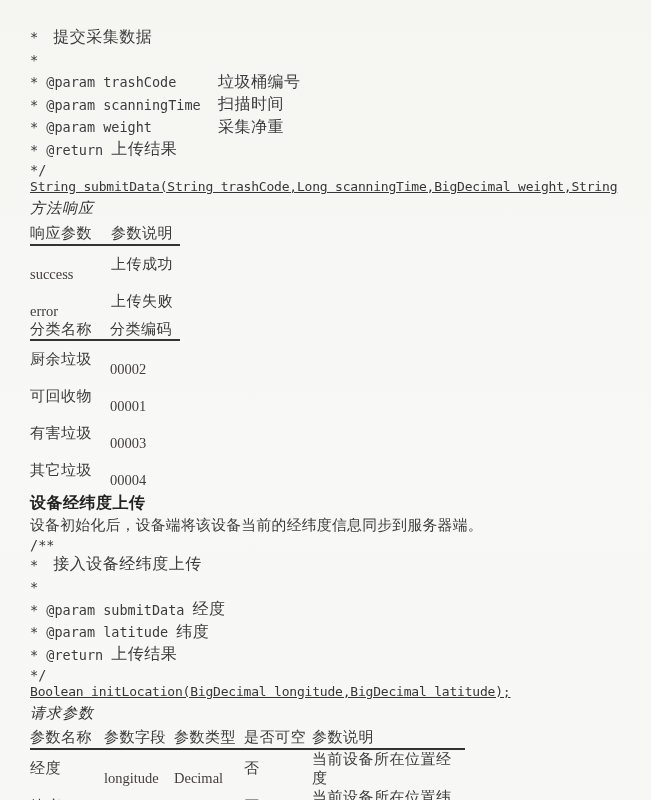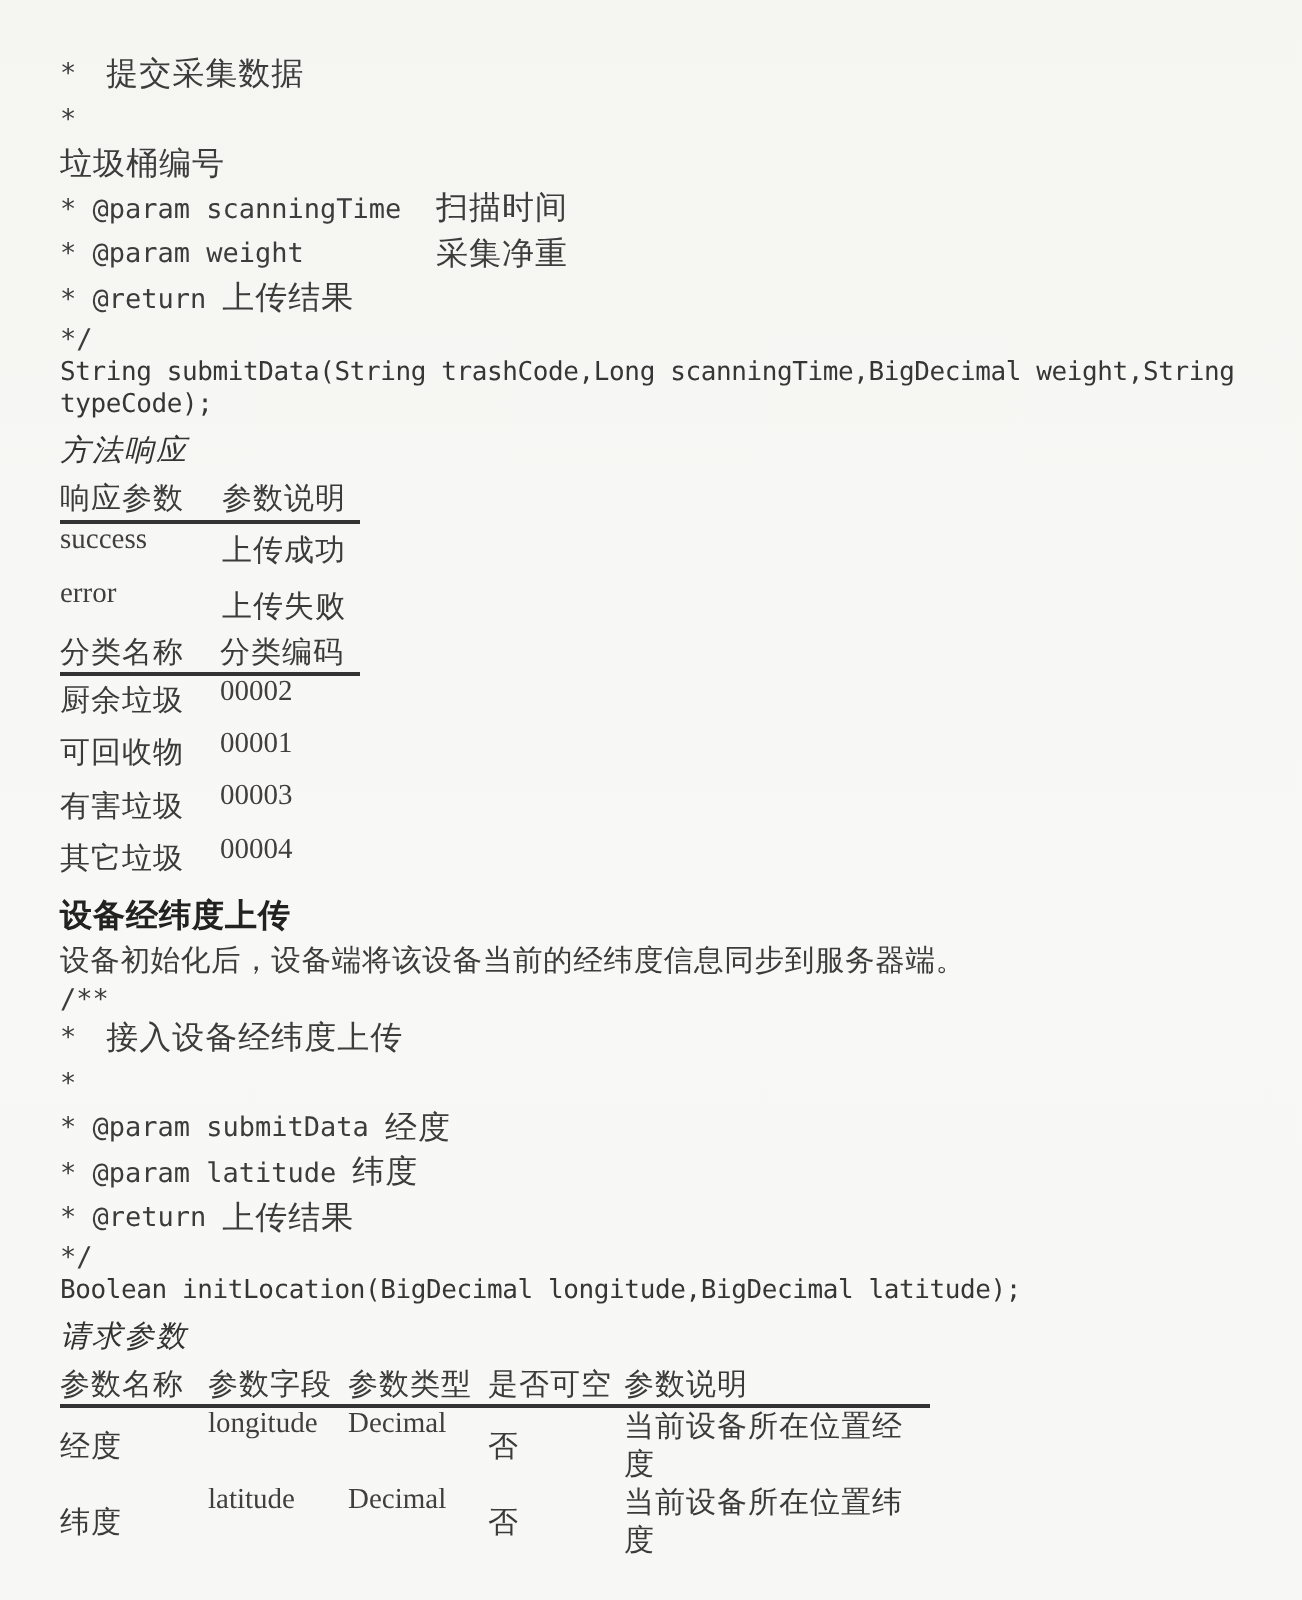--- a/index.html
+++ b/index.html
@@ -44,20 +44,21 @@
   }
   .sigline {
     height: 16.5px;
     display: flex;
     align-items: center;
     font-family: "DejaVu Sans Mono", monospace;
     font-size: 13px;
     letter-spacing: -0.2px;
     color: #363636;
     white-space: pre;
+    text-decoration: underline;
   }
   
   .h-italic {
     height: 24px;
     margin-top: 2px;
     display: flex;
     align-items: center;
     font-style: italic;
     font-size: 15px;
     letter-spacing: 1px;
@@ -89,21 +90,21 @@
     vertical-align: middle;
     padding: 0;
   }
   thead tr { border-bottom: 2px solid #333; }
   .t { font-size: 15px; color: #3b3b3b; letter-spacing: 0.5px; }
   .t .en {
     font-family: "Liberation Serif", serif;
     font-size: 14.5px;
     letter-spacing: 0;
     vertical-align: top;
-    padding-top: 0;
+    padding-top: 20px;
     color: #413f3e;
   }
   
   .t1 { width: 150px; margin-top: 2px; }
   .t1 col.c1 { width: 81px; }
   .t1 thead th { height: 22px; margin-left: 32px; }
   .t1 tbody td { height: 28px; }
   
   .t2 { width: 150px; }
   .t2 col.c1 { width: 80px; }
@@ -123,34 +124,33 @@
 
 <div class="page">
 
   <div class="jline">
     <span>*</span><span class="cjk gap">提交采集数据</span>
   </div>
   <div class="jline">
     <span>*</span>
   </div>
   <div class="jline">
-    <span class="cjk">垃圾桶编号</span>
+    <span class="pad1">* @param trashCode</span><span class="cjk">垃圾桶编号</span>
   </div>
   <div class="jline">
     <span class="pad1">* @param scanningTime</span><span class="cjk">扫描时间</span>
   </div>
   <div class="jline">
     <span class="pad1">* @param weight</span><span class="cjk">采集净重</span>
   </div>
   <div class="jline">
     <span>* @return</span><span class="cjk gap-sm">上传结果</span>
   </div>
   <div class="jclose">*/</div>
   <div class="sigline">String submitData(String trashCode,Long scanningTime,BigDecimal weight,String</div>
-  <div class="sigline">typeCode);</div>
 
   <div class="h-italic">方法响应</div>
 
   <table class="t t1">
     <colgroup>
         <col class="c1">
         <col>
       </colgroup>
     <thead>
       <tr>

